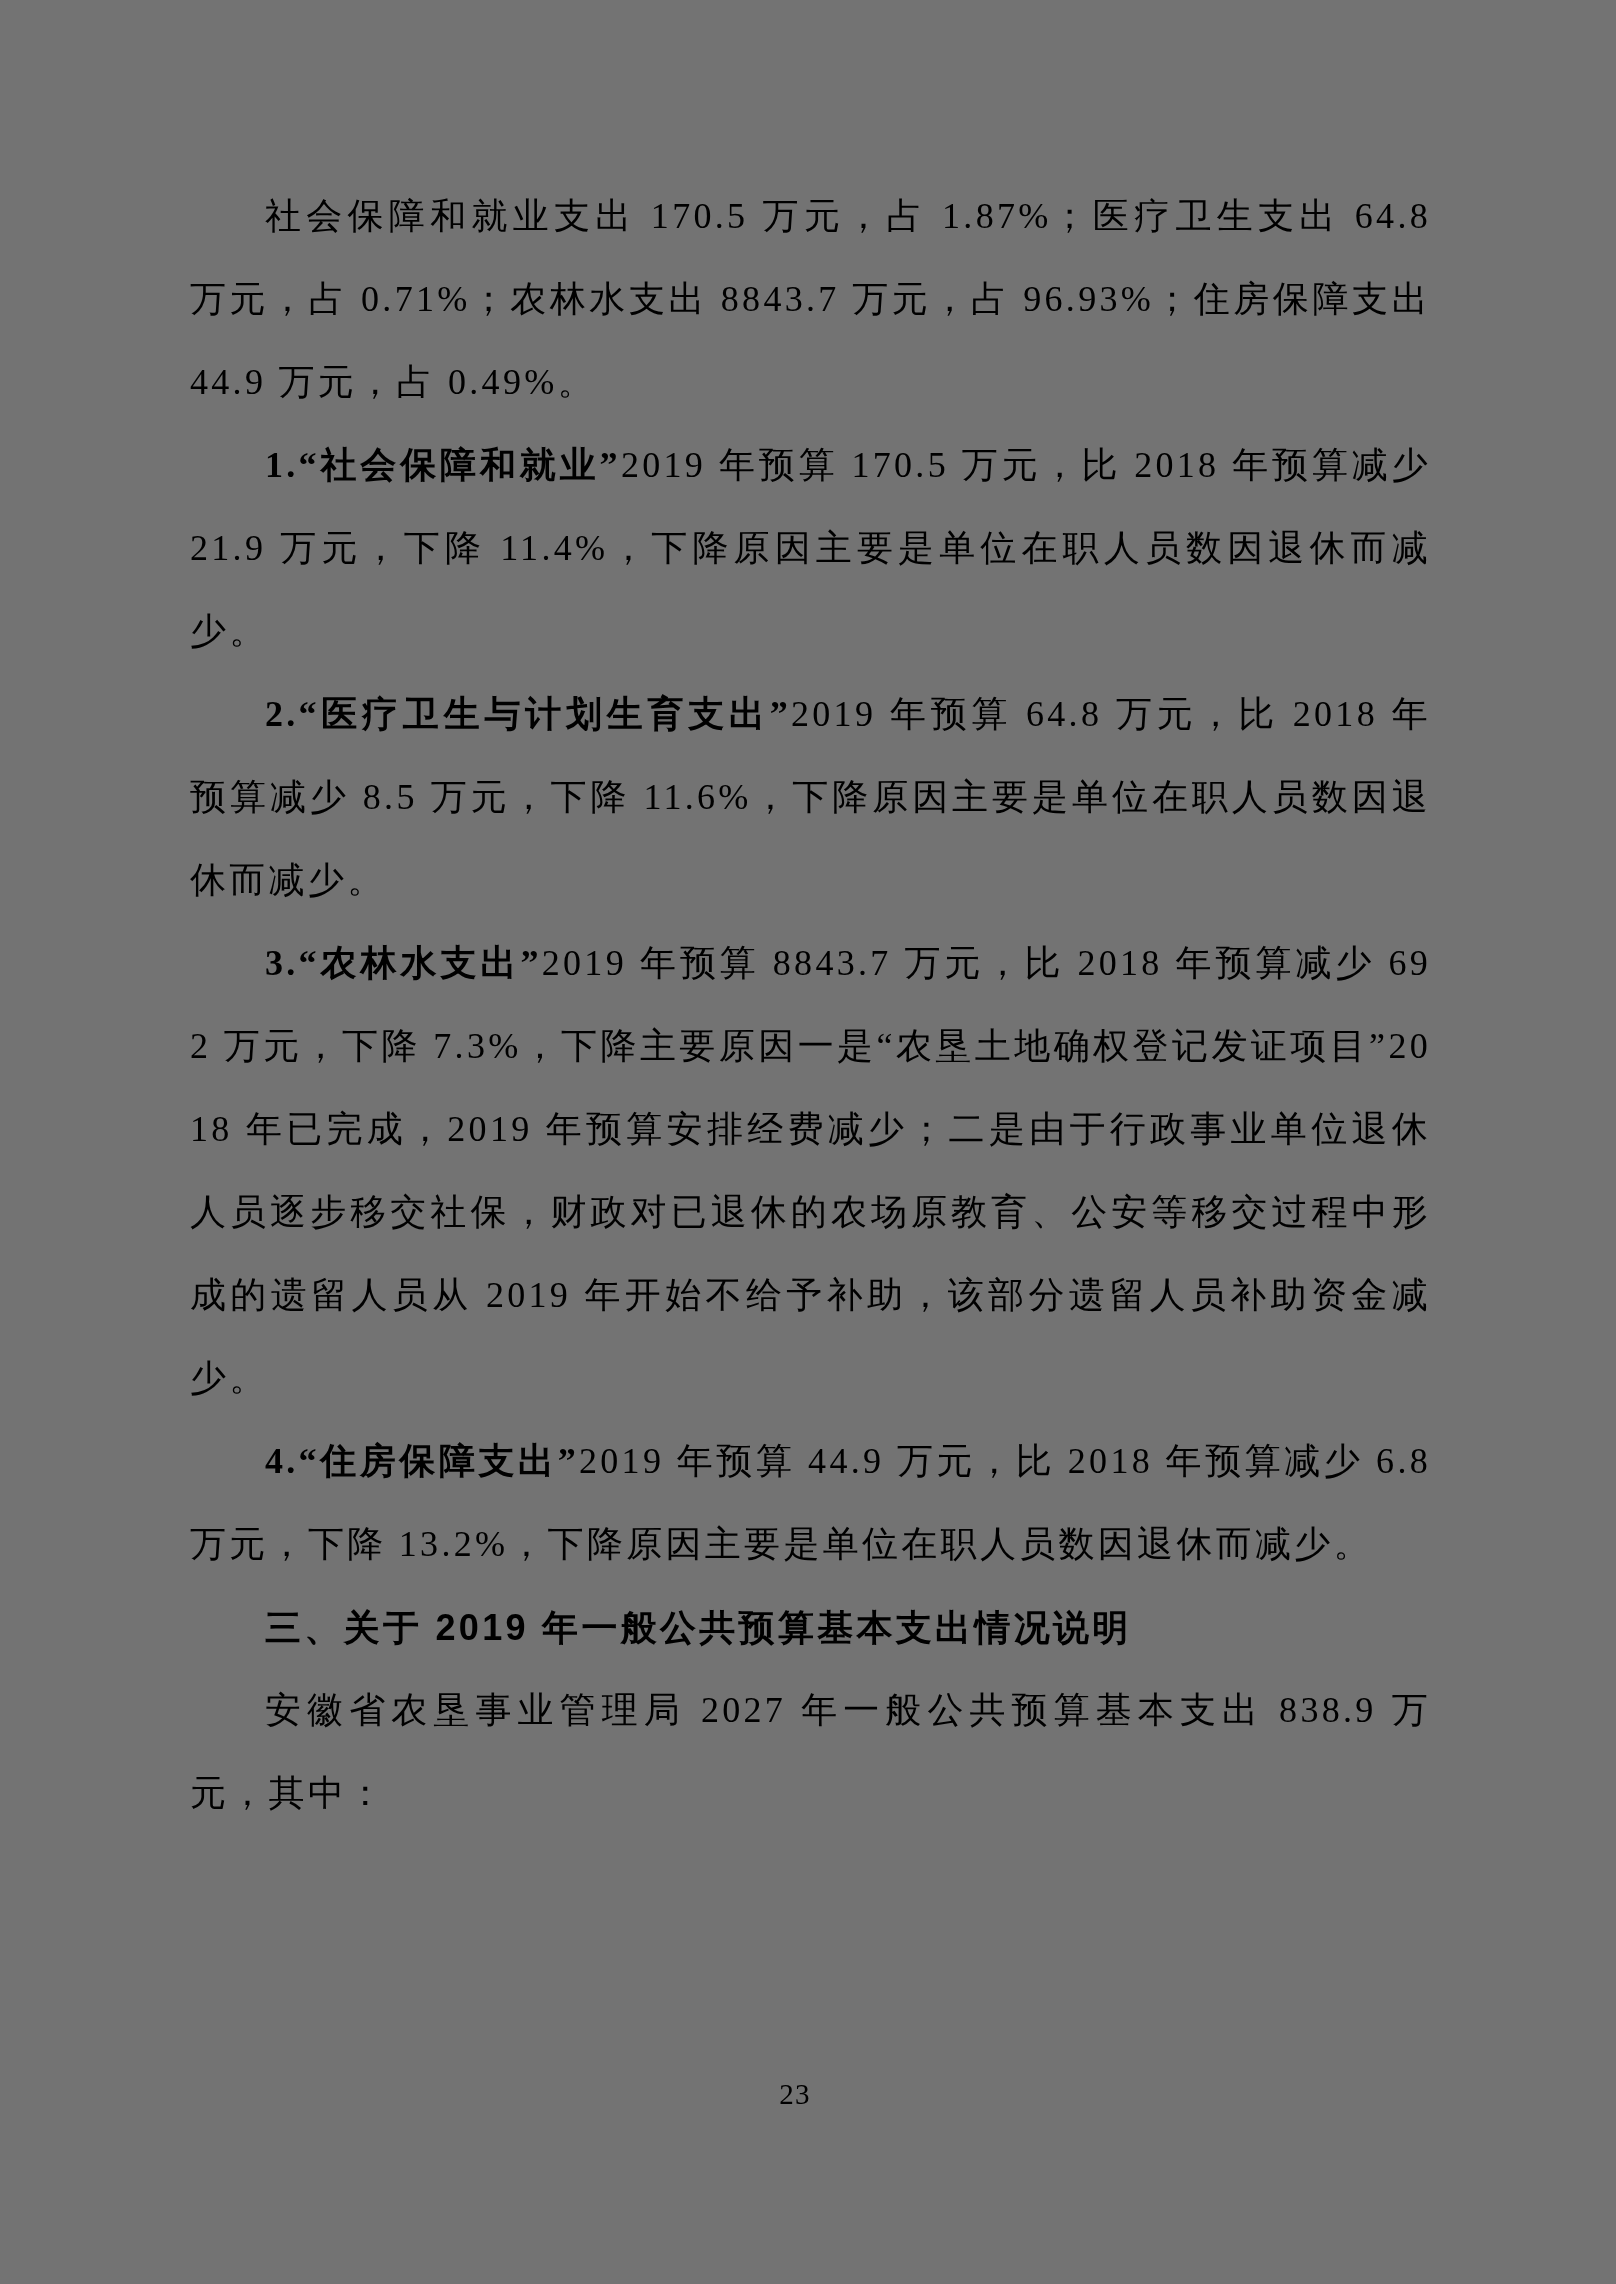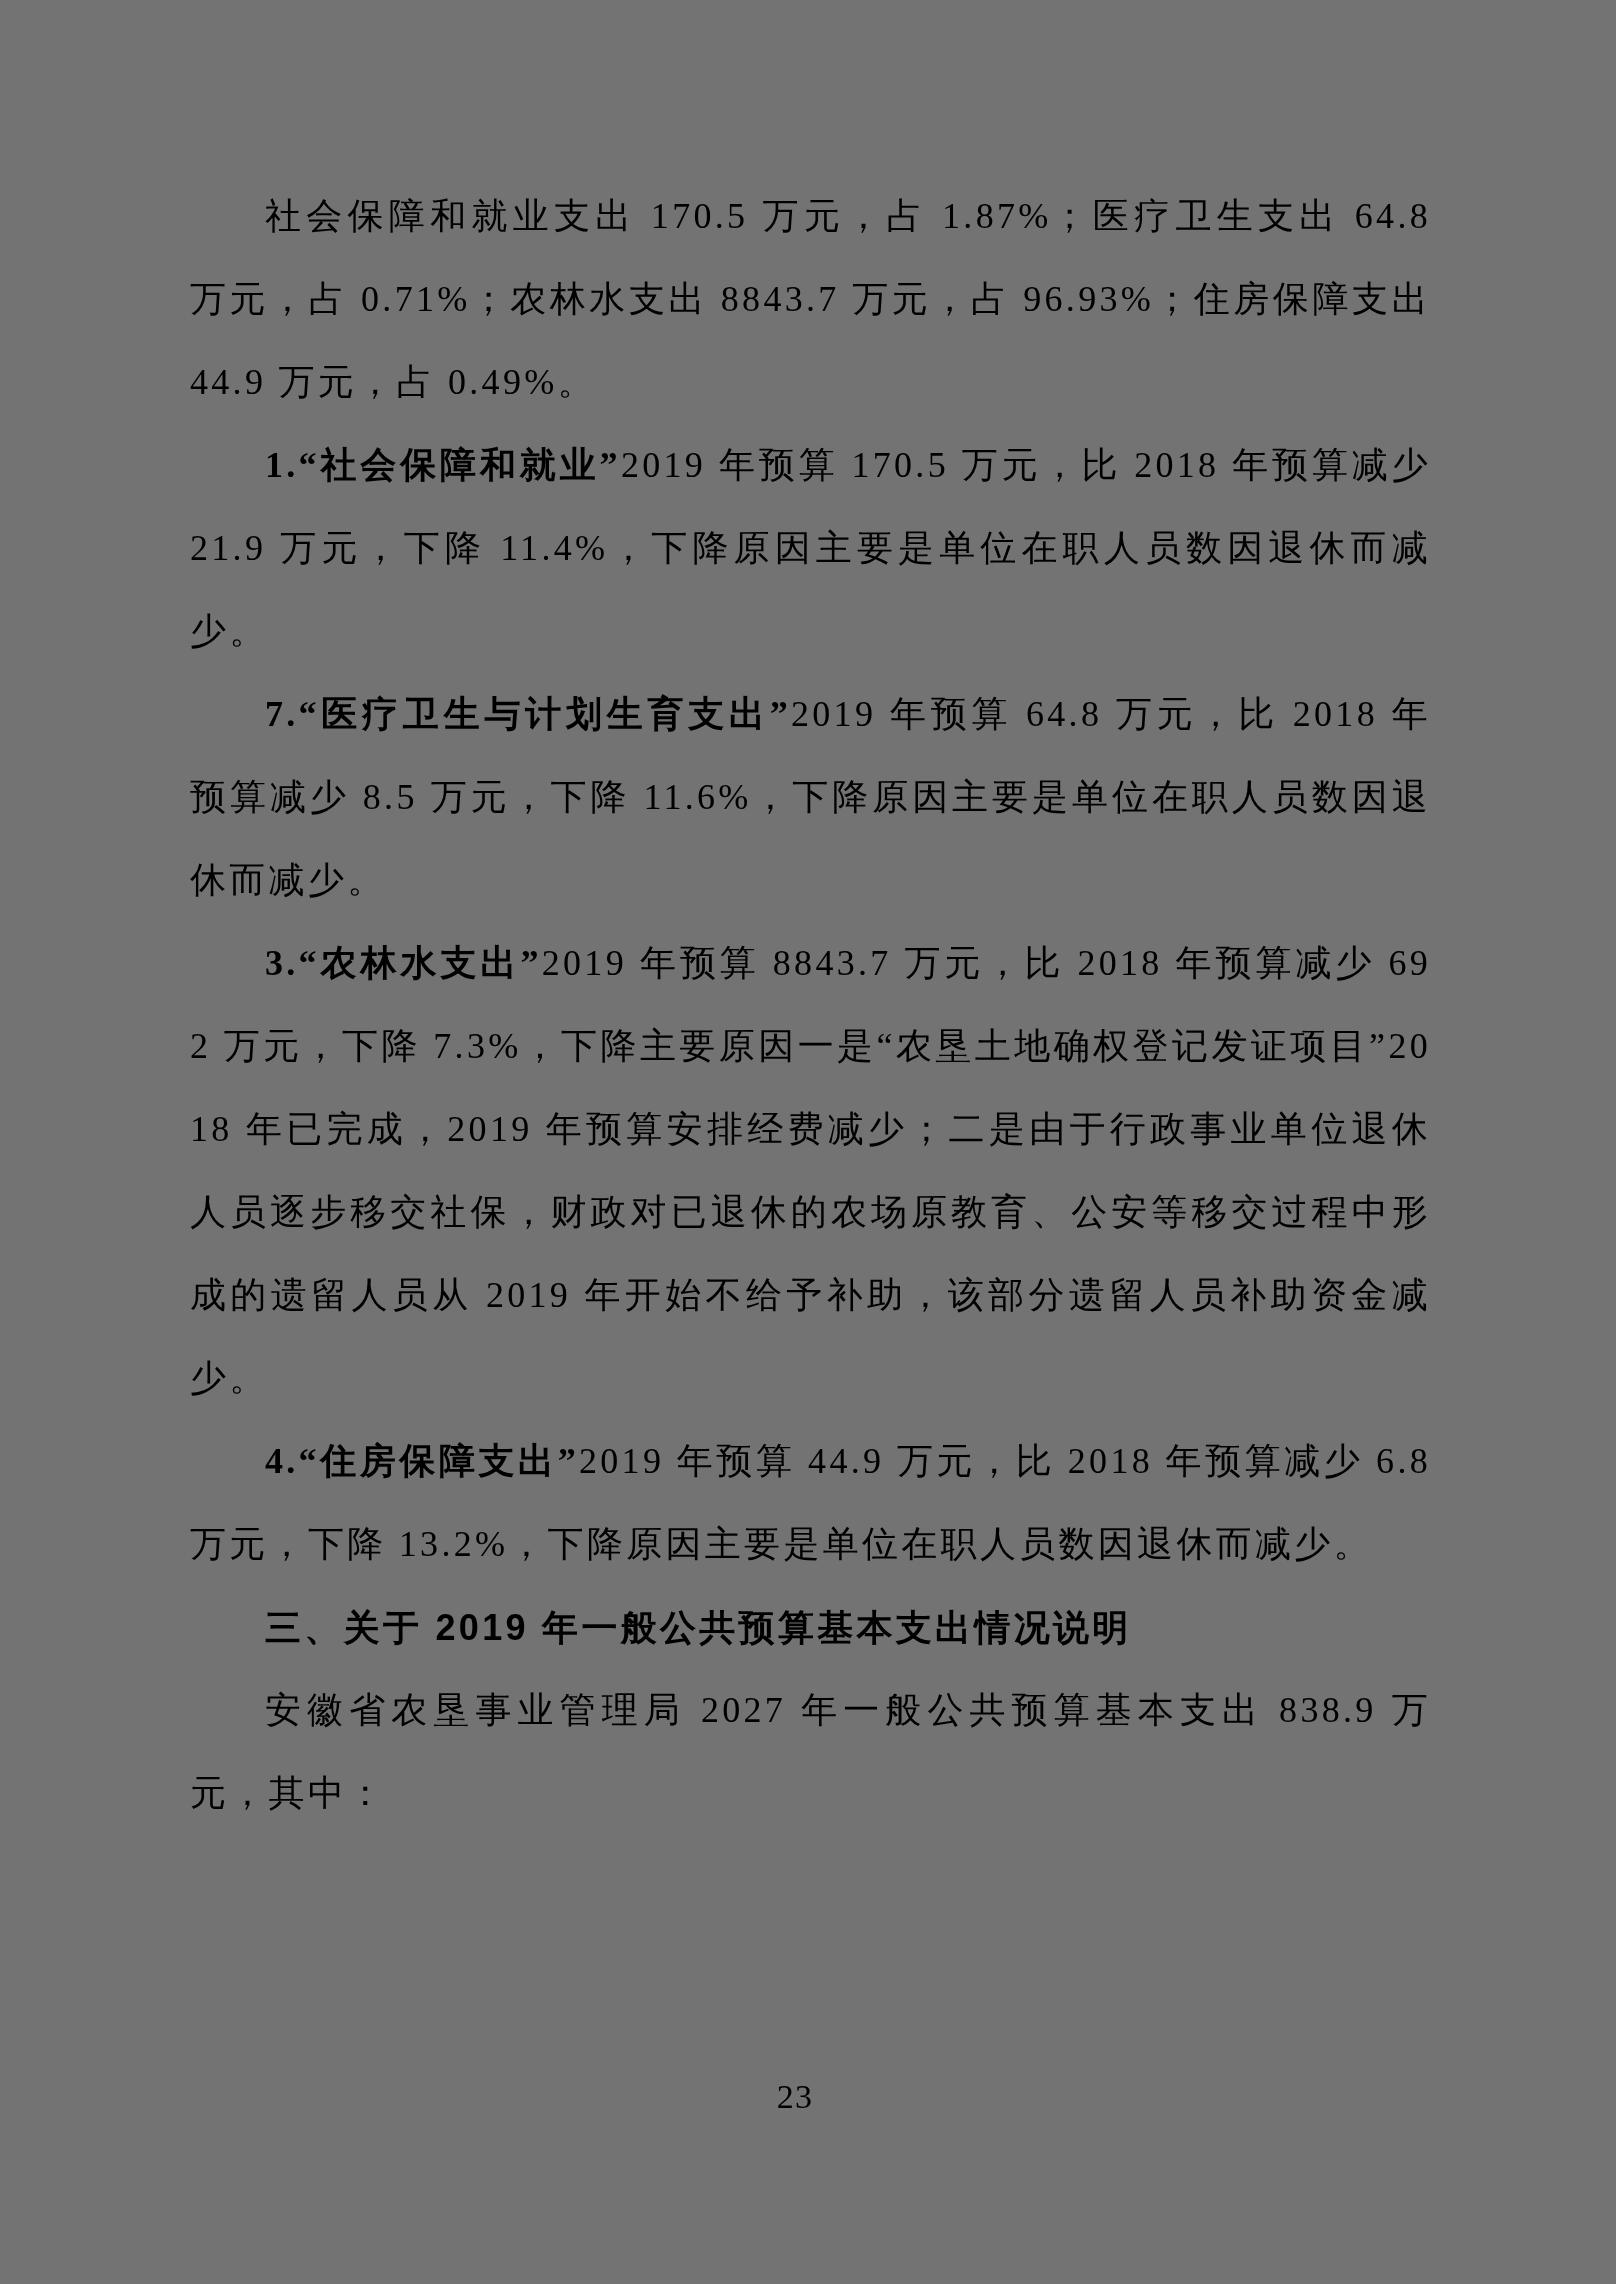--- a/index.html
+++ b/index.html
@@ -43,36 +43,36 @@
   .lead {
     font-weight: bold;
     margin-top: 15px;
   }
   .page-number {
     position: absolute;
     top: 2078px;
     left: 0;
     width: 1590px;
     text-align: center;
-    font-size: 34px;
+    font-size: 29px;
     letter-spacing: 1.3px;
   }
 </style>
 </head>
 <body>
 
 <div class="page">
   <div class="content">
 
     <p class="body">社会保障和就业支出 170.5 万元，占 1.87%；医疗卫生支出 64.8 万元，占 0.71%；农林水支出 8843.7 万元，占 96.93%；住房保障支出 44.9 万元，占 0.49%。</p>
 
 
     <p class="body"><span class="lead">1.“社会保障和就业”</span><span>2019 年预算 170.5 万元，比 2018 年预算减少 21.9 万元，下降 11.4%，下降原因主要是单位在职人员数因退休而减少。</span></p>
 
-    <p class="body"><span class="lead">7.“医疗卫生与计划生育支出”</span><span>2019 年预算 64.8 万元，比 2018 年预算减少 8.5 万元，下降 11.6%，下降原因主要是单位在职人员数因退休而减少。</span></p>
+    <p class="body"><span class="lead">2.“医疗卫生与计划生育支出”</span><span>2019 年预算 64.8 万元，比 2018 年预算减少 8.5 万元，下降 11.6%，下降原因主要是单位在职人员数因退休而减少。</span></p>
 
     <p class="body"><span class="lead">3.“农林水支出”</span><span>2019 年预算 8843.7 万元，比 2018 年预算减少 692 万元，下降 7.3%，下降主要原因一是“农垦土地确权登记发证项目”2018 年已完成，2019 年预算安排经费减少；二是由于行政事业单位退休人员逐步移交社保，财政对已退休的农场原教育、公安等移交过程中形成的遗留人员从 2019 年开始不给予补助，该部分遗留人员补助资金减少。</span></p>
 
     <p class="body"><span class="lead">4.“住房保障支出”</span><span>2019 年预算 44.9 万元，比 2018 年预算减少 6.8 万元，下降 13.2%，下降原因主要是单位在职人员数因退休而减少。</span></p>
 
     <p class="heading-hei">三、关于 2019 年一般公共预算基本支出情况说明</p>
 
     <p class="body">安徽省农垦事业管理局 2027 年一般公共预算基本支出 838.9 万元，其中：</p>
 
   </div>

